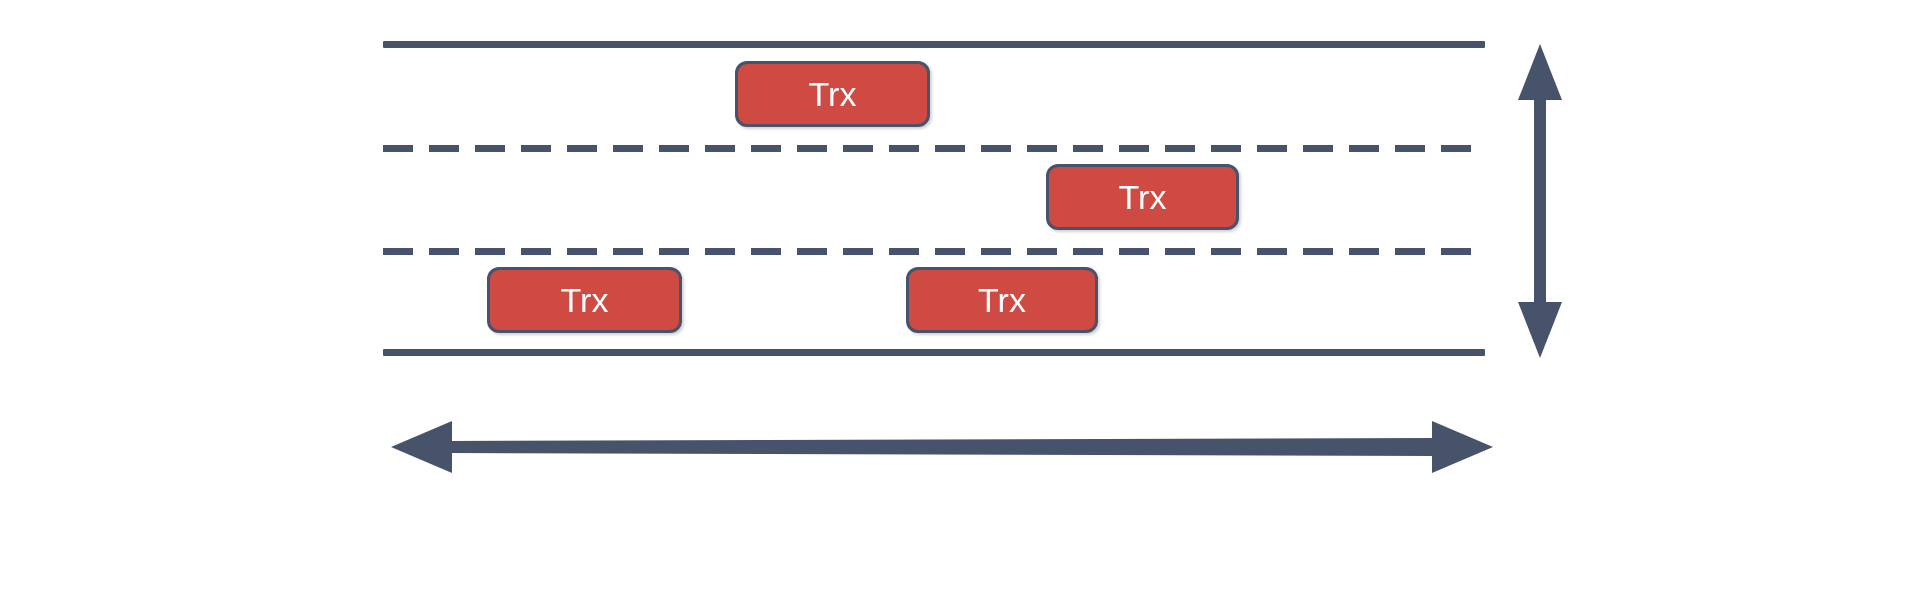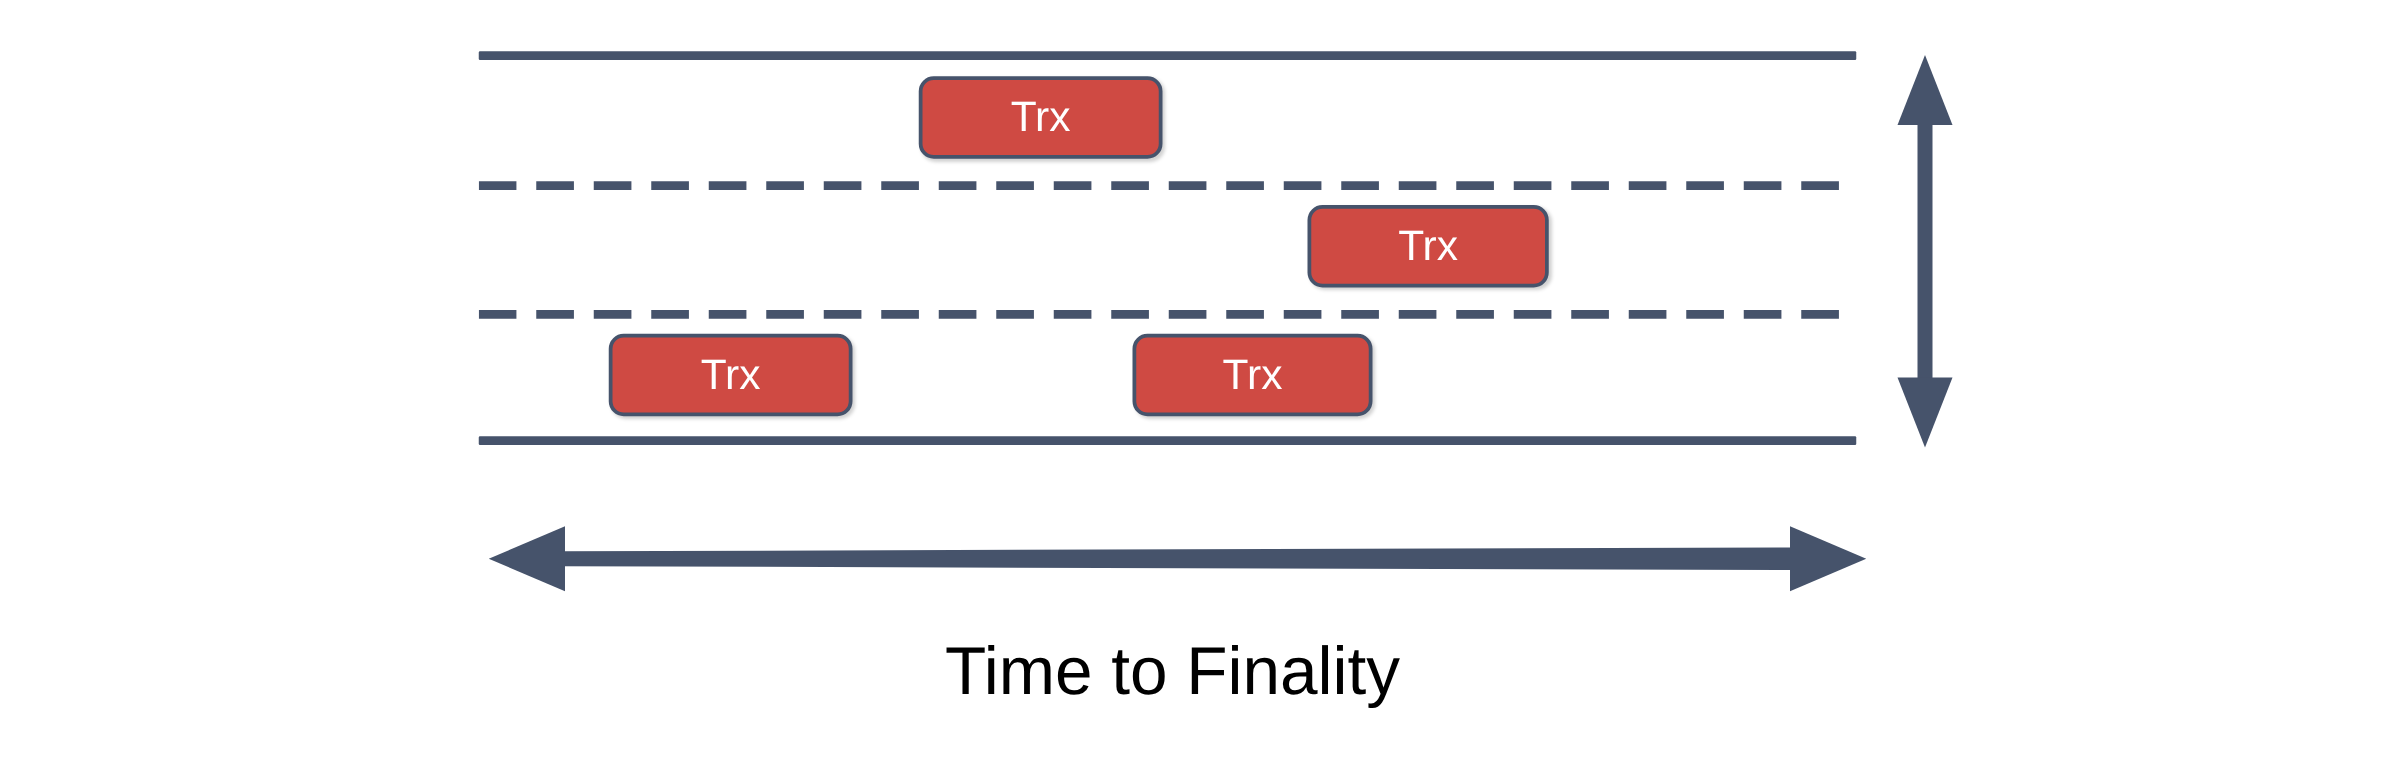--- a/index.html
+++ b/index.html
@@ -133,17 +133,14 @@
     </svg>
   </div>
 
   <div id="time-arrow">
     <svg width="1112" height="62" viewBox="0 0 1112 62" xmlns="http://www.w3.org/2000/svg">
       <polygon points="5,31 66,5 66,57" fill="#46536B"></polygon>
       <polygon points="62,25 1050,22 1050,40 62,37" fill="#46536B"></polygon>
       <polygon points="1107,31 1046,5 1046,57" fill="#46536B"></polygon>
     </svg>
   </div>
-  <div id="time-label">
-    <span class="inner">Time to Finality</span>
-  </div>
 
 </div>
 
 </body></html>

